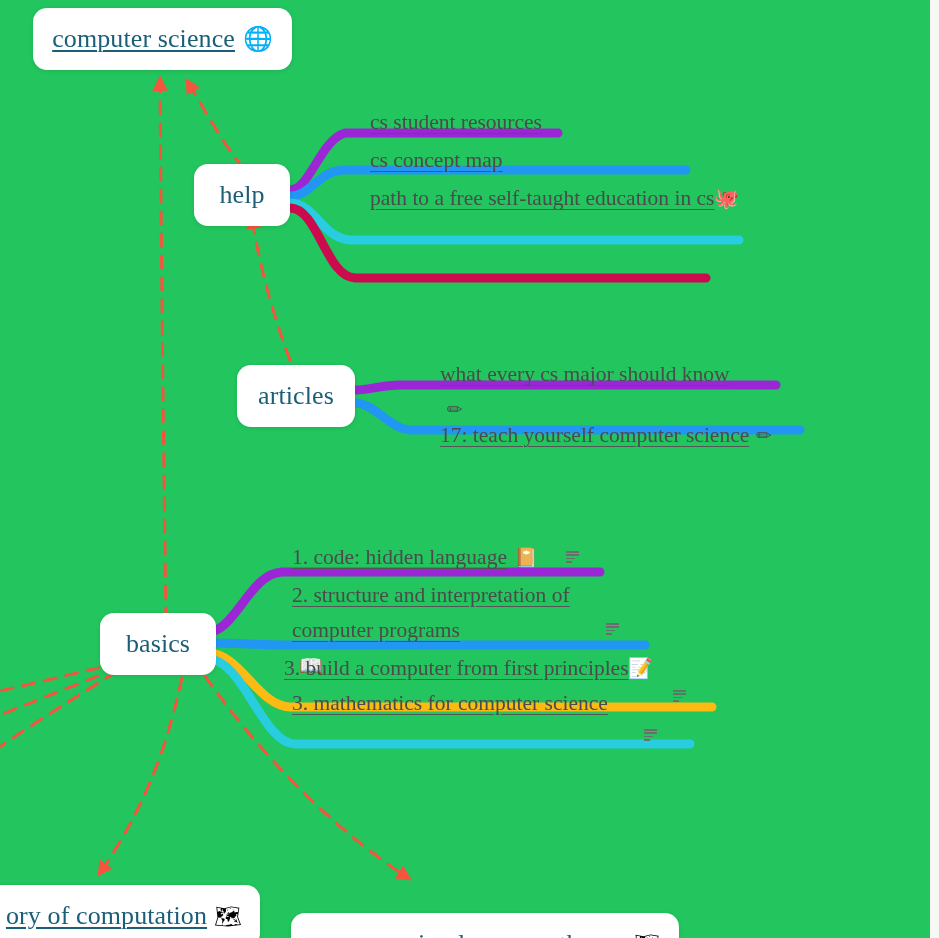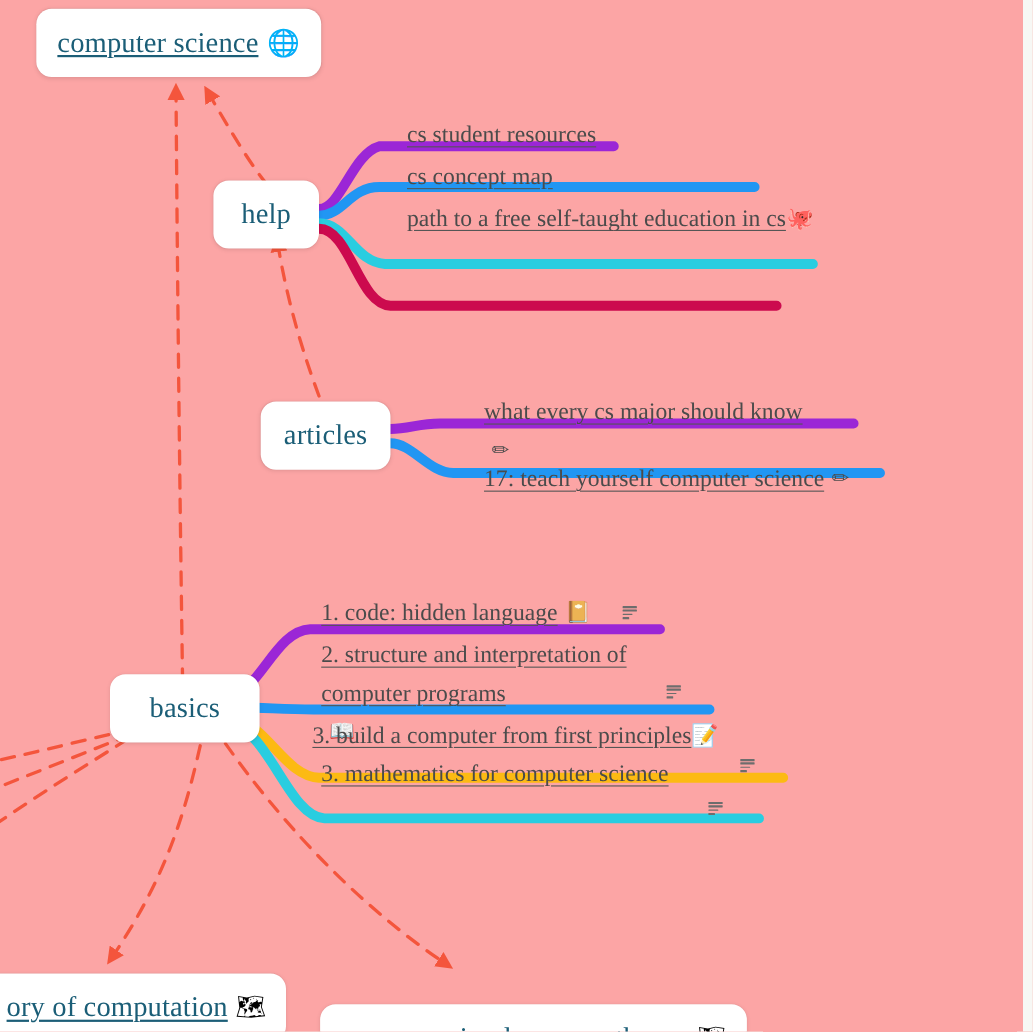--- a/index.html
+++ b/index.html
@@ -4,21 +4,21 @@
 <style>
   html, body {
     margin: 0;
     padding: 0;
     background: #f3f4f0;
   }
   #canvas {
     position: relative;
     width: 939px;
     height: 938px;
-    background: #fca5a5;
+    background: #22c55e;
     overflow: hidden;
     font-family: "Liberation Serif", "DejaVu Serif", serif;
   }
   #edges {
     position: absolute;
     left: 0; top: 0;
     width: 939px;
     height: 938px;
     pointer-events: none;
   }
@@ -135,21 +135,21 @@
   </div>
 
   <div class="node" style="left:194px; top:164px; width:96px; height:62px;">
     <span class="node-label">help</span>
   </div>
 
   <div class="node" style="left:237px; top:365px; width:118px; height:62px;">
     <span class="node-label">articles</span>
   </div>
 
-  <div class="node" style="left:100px; top:613px; width:136px; height:62px;">
+  <div class="node" style="left:100px; top:613px; width:116px; height:62px;">
     <span class="node-label">basics</span>
   </div>
 
   <div class="node" style="left:-60px; top:885px; width:320px; height:62px; justify-content:flex-end; padding-right:18px;">
     <span class="node-label linked">ory of computation</span>
     <span class="emoji" style="font-size:22px; margin-left:7px;">🗺</span>
   </div>
 
   <div class="node" style="left:291px; top:913px; width:388px; height:62px;">
     <span class="node-label linked">programming language theory</span>

